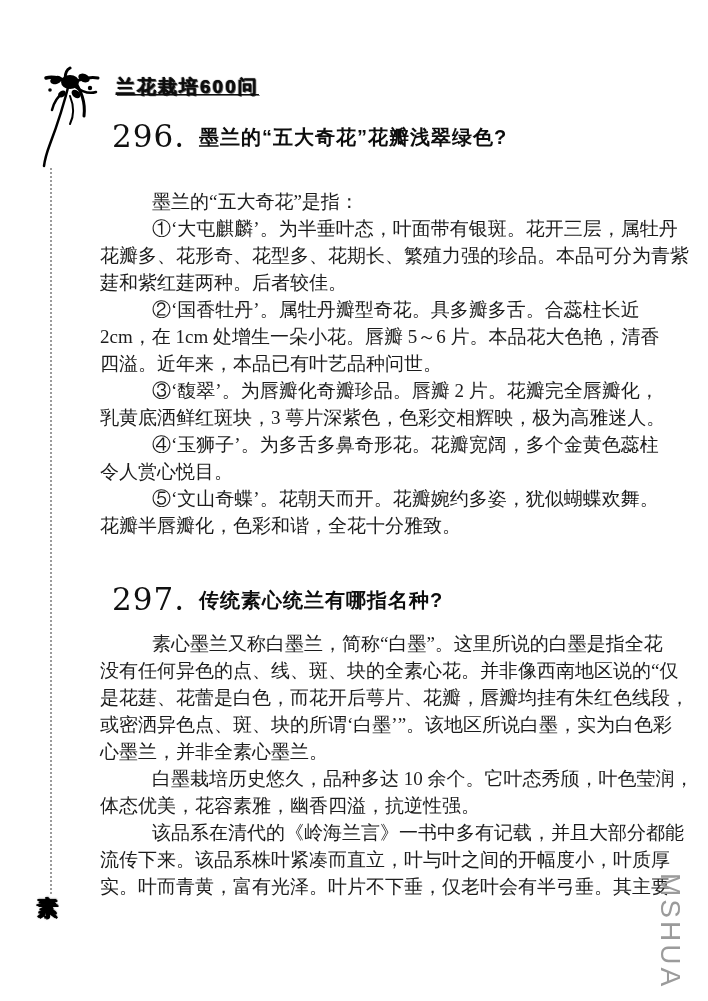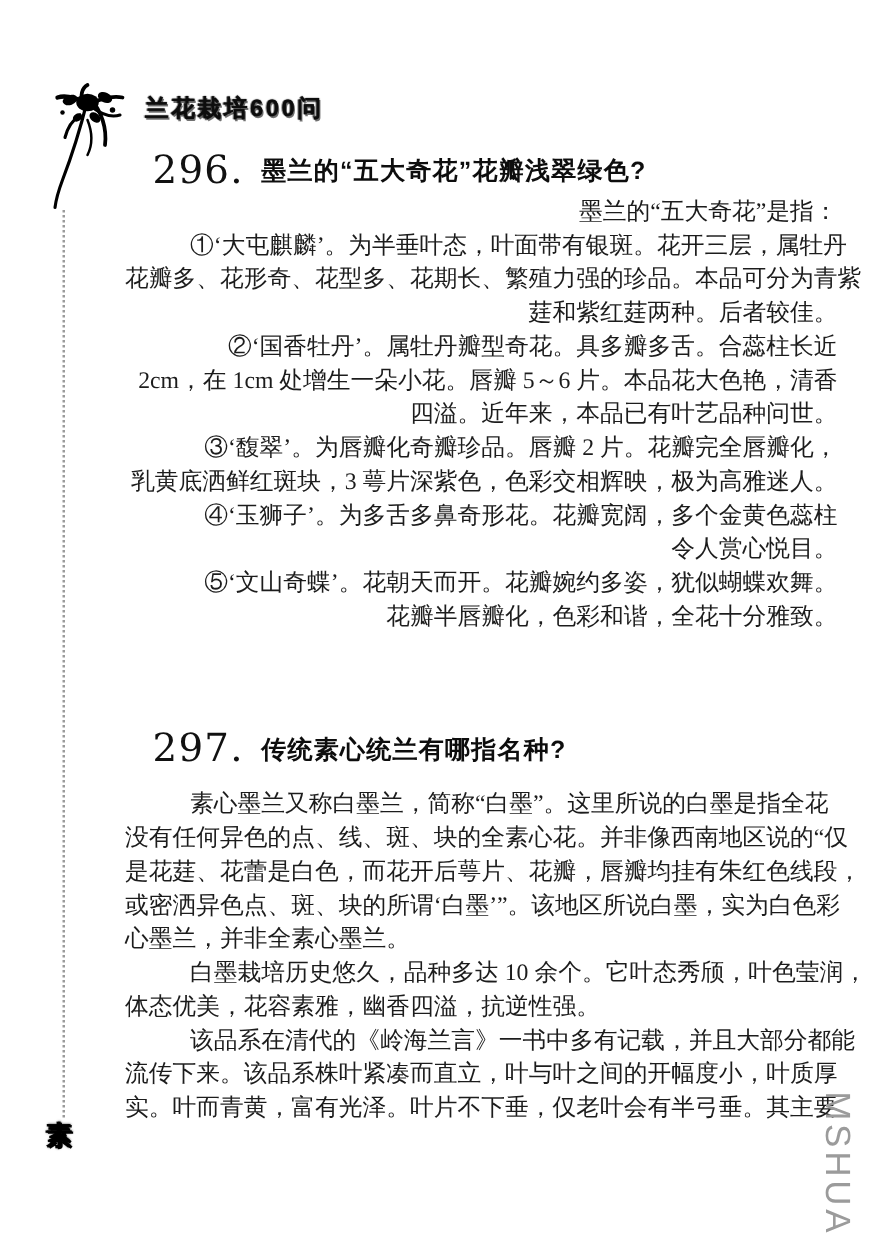--- a/index.html
+++ b/index.html
@@ -12,42 +12,43 @@
     color:#1c1c1c;
   }
   
   .header{position:absolute;top:62px;left:40px;height:110px;}
   .logo{position:absolute;top:4px;left:0;width:72px;height:104px;}
   .series-title{
     position:absolute;top:12px;left:76px;white-space:nowrap;
     font-family:"Liberation Sans", sans-serif;
     font-weight:bold;font-size:19px;letter-spacing:2px;color:#0d0d0d;
     text-shadow:0 0 1px #000, 1px 1px 0 rgba(0,0,0,.55), -1px 0 0 rgba(0,0,0,.35);
+    text-decoration:underline;
   }
   
   .margin-line{
     position:absolute;left:50px;top:168px;height:726px;width:0;
     border-left:2px dotted #8a8a8a;opacity:.85;
   }
   
   .qa-section{position:absolute;left:0;width:708px;}
   .sec0{top:118px;}
   .sec1{top:581px;}
   .q-heading{padding-left:112px;height:38px;white-space:nowrap;}
   .q-number{
     font-family:"DejaVu Serif", serif;
-    font-size:31px;color:#111;letter-spacing:1px;margin-left:10px;
+    font-size:31px;color:#111;letter-spacing:1px;
   }
   .q-title{
     font-family:"Liberation Sans", sans-serif;
     font-weight:bold;font-size:20px;color:#0d0d0d;
     margin-left:14px;letter-spacing:1px;
     position:relative;top:-3px;
   }
-  .sec0 .q-body{margin-top:0;text-align:right;}
+  .sec0 .q-body{margin-top:32px;}
   .sec1 .q-body{margin-top:11px;}
   .q-body{padding-left:100px;width:570px;}
   .line{
     height:27px;line-height:27px;font-size:19px;
     white-space:nowrap;letter-spacing:0;color:#1c1c1c;
   }
   .line.indent{padding-left:52px;}
   
   .thumb{
     position:absolute;left:37px;top:894px;

